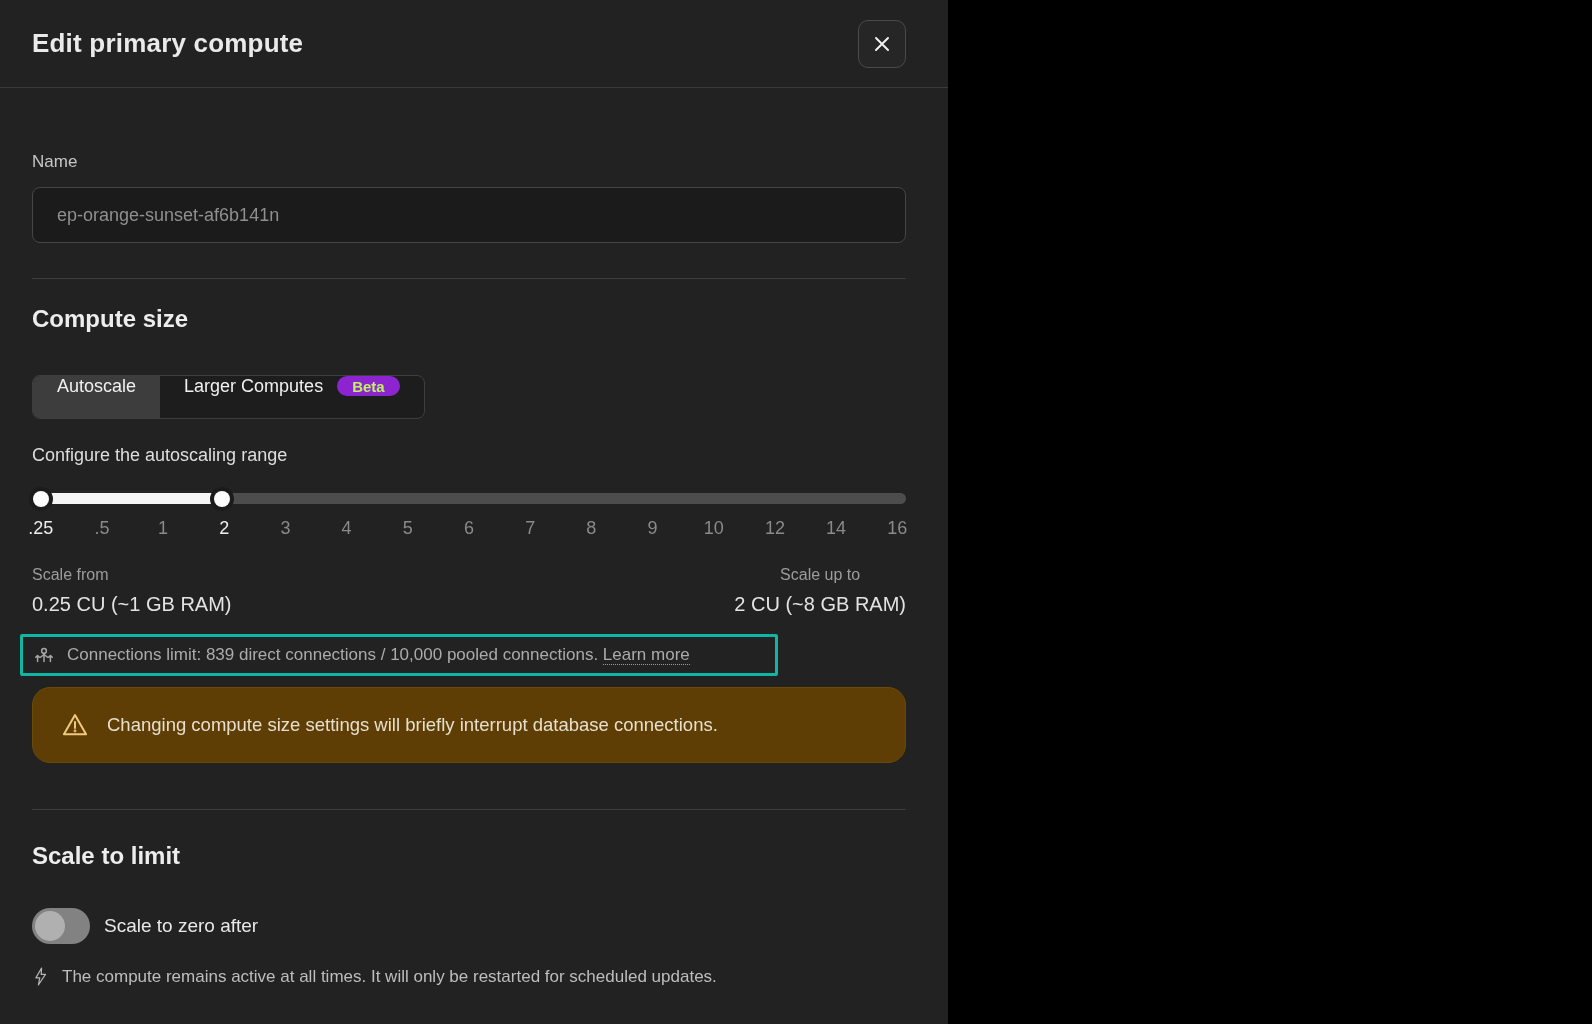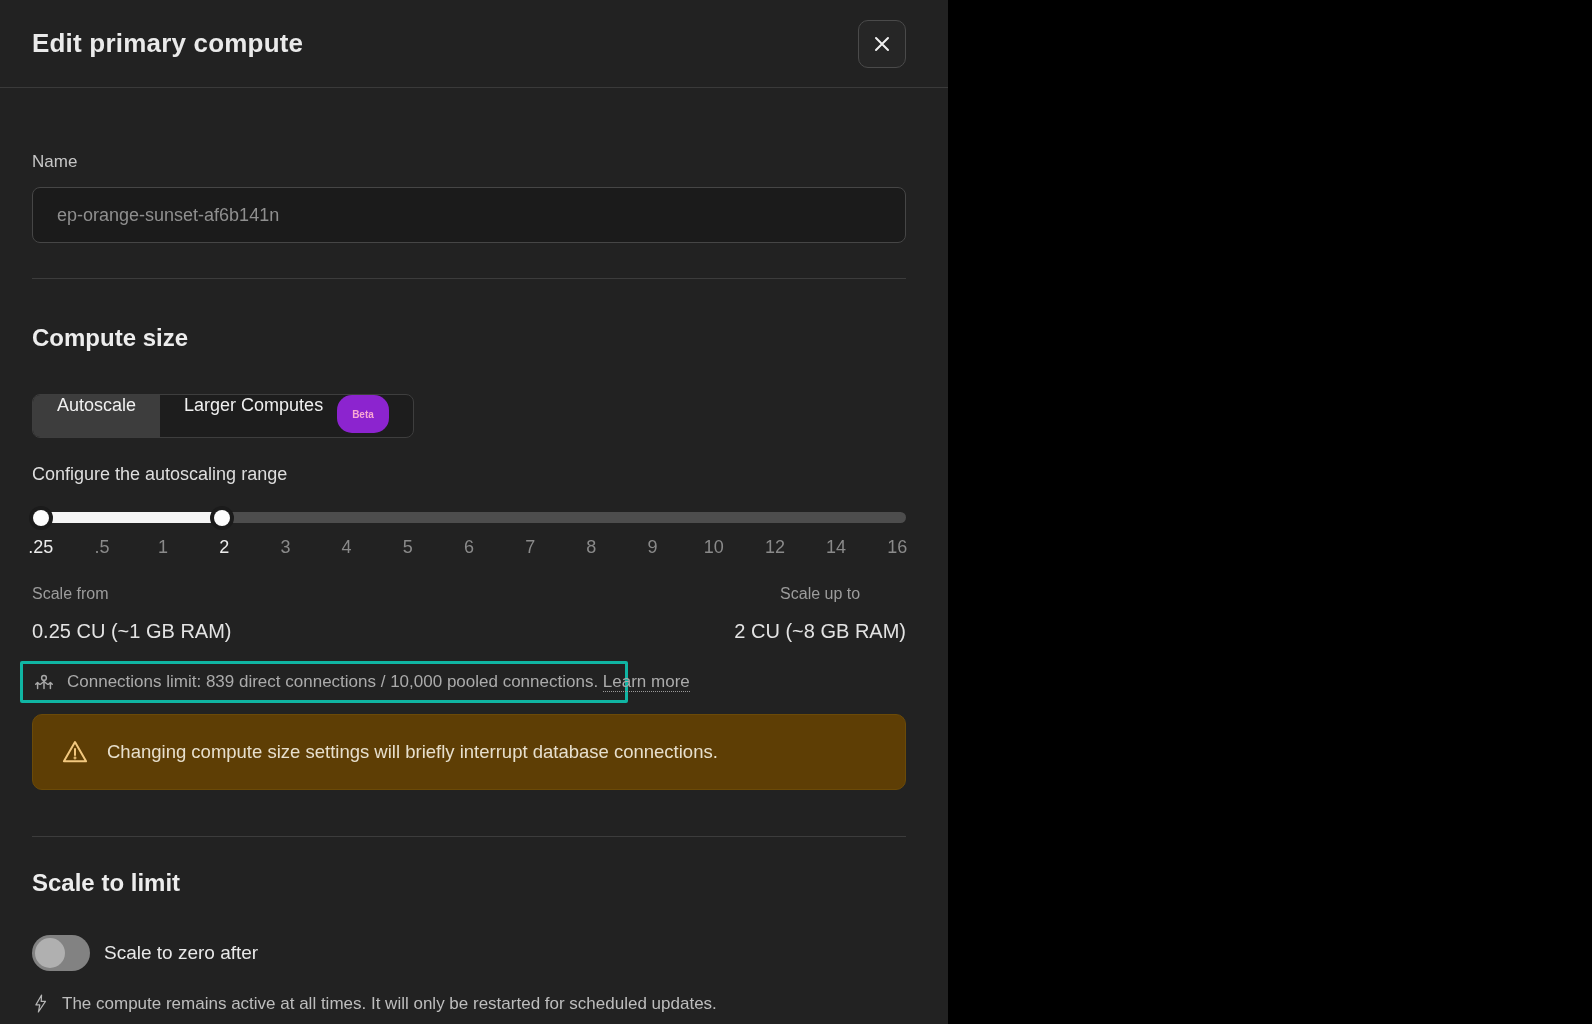--- a/index.html
+++ b/index.html
@@ -12,46 +12,46 @@
   .hdr { height: 88px; display: flex; align-items: center; padding: 0 42px 0 32px; border-bottom: 1px solid #3a3a3a; }
   .hdr-title { font-size: 26px; font-weight: 600; color: #eaeaea; letter-spacing: 0.2px; }
   .close-btn { margin-left: auto; width: 48px; height: 48px; border-radius: 10px; border: 1px solid #4a4a4a; background: #262626; display: flex; align-items: center; justify-content: center; cursor: pointer; }
   
   .content { padding: 0 42px 0 32px; }
   .field-label { margin-top: 63px; font-size: 17px; color: #c6c6c6; line-height: 22px; }
   .name-input { margin-top: 14px; width: 100%; height: 56px; border-radius: 8px; border: 1px solid #464646; background: #1b1b1b; padding: 0 24px; font-size: 18px; color: #e2e2e2; font-family: "Liberation Sans", sans-serif; outline: none; }
   .name-input::placeholder { color: #8f8f8f; }
   .divider { margin-top: 35px; border: none; border-top: 1px solid #3c3c3c; height: 0; }
   .divider2 { margin-top: 46px; border: none; border-top: 1px solid #3c3c3c; height: 0; }
-  .section-heading { margin-top: 44px; font-size: 24px; font-weight: 600; color: #ededed; line-height: 30px; }
+  .section-heading { margin-top: 25px; font-size: 24px; font-weight: 600; color: #ededed; line-height: 30px; }
   
   .tabs { margin-top: 41px; display: inline-flex; height: 44px; border: 1px solid #3e3e3e; border-radius: 8px; overflow: hidden; background: #1d1d1d; }
   .tab { display: flex; padding: 0 24px; font-size: 18px; color: #f0f0f0; cursor: pointer; white-space: nowrap; }
   .tab.selected { background: #3d3d3d; }
-  .beta-badge { margin-left: 14px; height: 38px; display: inline-flex; align-items: center; padding: 0 15px; border-radius: 15px; color: #f9a8d4; font-size: 10px; font-weight: 600; }
+  .beta-badge { margin-left: 14px; height: 20px; display: inline-flex; align-items: center; padding: 0 15px; border-radius: 15px; color: #bef264; font-size: 15px; font-weight: 600; }
   
   .slider-label { margin-top: 24px; font-size: 18px; color: #dedede; line-height: 24px; }
   .slider-wrap { margin-top: 26px; position: relative; height: 11px; }
   .slider-track { position: absolute; inset: 0; background: #4d4d4d; border-radius: 6px; }
   .slider-fill { position: absolute; top: 0; bottom: 0; left: 0; background: #f5f5f5; border-radius: 6px 0 0 6px; }
   .slider-handle { position: absolute; top: 50%; width: 16px; height: 16px; border-radius: 50%; background: #fdfdfd; box-shadow: 0 0 0 4px #1b1b1b; transform: translate(-50%, -50%); cursor: pointer; }
   .tick-row { position: relative; height: 24px; margin-top: 14px; }
   .tick { position: absolute; transform: translateX(-50%); font-family: Liberation Sans, sans-serif; font-size: 18px; color: #8a8a8a; white-space: nowrap; }
   .tick.active { color: #ececec; }
   
   .scale-row { margin-top: 22px; display: flex; justify-content: space-between; }
   .scale-col-right { text-align: center; }
   .scale-cap { font-size: 16px; color: #9c9c9c; line-height: 22px; }
-  .scale-val { margin-top: 12px; font-size: 20px; color: #e3e3e3; line-height: 28px; }
+  .scale-val { margin-top: 4px; font-size: 20px; color: #e3e3e3; line-height: 28px; }
   
-  .conn-box { margin-top: 16px; margin-left: -12px; width: 608px; height: 42px; border: 3px solid #10b5a3; border-radius: 2px; display: flex; align-items: center; padding: 0 10px; gap: 12px; }
+  .conn-box { margin-top: 16px; margin-left: -12px; width: 758px; height: 42px; border: 3px solid #10b5a3; border-radius: 2px; display: flex; align-items: center; padding: 0 10px; gap: 12px; }
   .conn-text { font-size: 17px; color: #ababab; white-space: nowrap; }
   .conn-link { color: #ababab; text-decoration: none; border-bottom: 1.5px dotted #9a9a9a; cursor: pointer; }
   
-  .warn-box { margin-top: 11px; height: 76px; border-radius: 10px; background: #5e3e05; border: 1px solid #6b4a08; display: flex; align-items: center; padding: 0 28px; gap: 18px; }
+  .warn-box { margin-top: 11px; height: 76px; border-radius: 18px; background: #5e3e05; border: 1px solid #6b4a08; display: flex; align-items: center; padding: 0 28px; gap: 18px; }
   .warn-text { font-size: 18.5px; color: #e7dfcd; }
   
   .toggle-row { margin-top: 37px; display: flex; align-items: center; }
   .toggle { position: relative; width: 58px; height: 36px; border-radius: 18px; background: #828282; cursor: pointer; flex: none; }
   .toggle-knob { position: absolute; top: 3px; left: 3px; width: 30px; height: 30px; border-radius: 50%; background: #b0b0b0; }
   .toggle-label { margin-left: 14px; font-size: 19px; color: #e8e8e8; }
   .note-row { margin-top: 22px; display: flex; align-items: center; gap: 13px; }
   .note-text { font-size: 17px; color: #bdbdbd; }
   .icon { flex: none; display: flex; align-items: center; justify-content: center; }
 </style>

